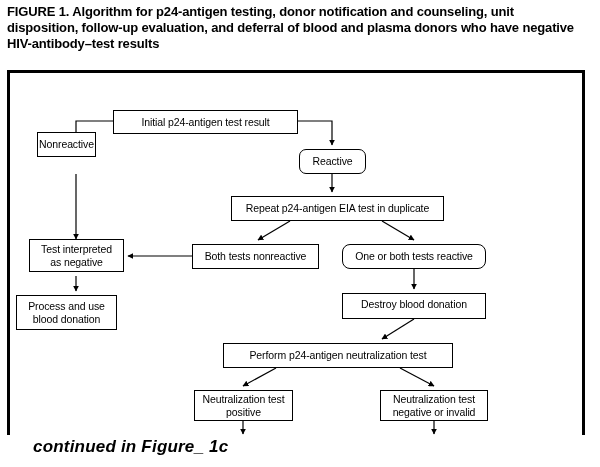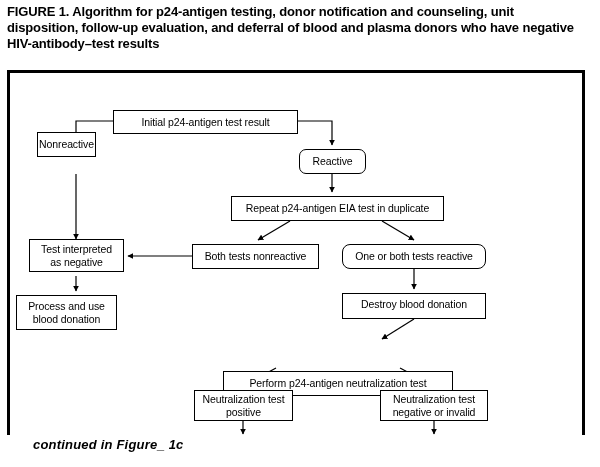--- a/index.html
+++ b/index.html
@@ -60,21 +60,21 @@
     font-size: 10.5px;
     line-height: 12.5px;
     letter-spacing: -0.1px;
     padding: 8px 4px;
   }
 
   #footer-note {
     position: absolute;
     left: 33px;
     top: 437px;
-    font-size: 13px;
+    font-size: 17px;
     font-weight: bold;
     font-style: italic;
     letter-spacing: 0.2px;
   }
 </style>
 </head>
 <body>
 
 <div id="figure-title">FIGURE 1. Algorithm for p24-antigen testing, donor notification and counseling, unit disposition, follow-up evaluation, and deferral of blood and plasma donors who have negative HIV-antibody–test results</div>
 
@@ -133,21 +133,21 @@
 </div>
 
 <div class="node" style="left:16px; top:295px; width:101px; height:35px;">
   <span class="multiline">Process and use<br>blood donation</span>
 </div>
 
 <div class="node" style="left:342px; top:293px; width:144px; height:26px;align-items:flex-end;">
   <span>Destroy blood donation</span>
 </div>
 
-<div class="node" style="left:223px; top:343px; width:230px; height:25px;margin-top:28px;">
+<div class="node" style="left:223px; top:343px; width:230px; height:25px;">
   <span>Perform p24-antigen neutralization test</span>
 </div>
 
 <div class="node" style="left:194px; top:390px; width:99px; height:31px;">
   <span class="multiline">Neutralization test<br>positive</span>
 </div>
 
 <div class="node" style="left:380px; top:390px; width:108px; height:31px;">
   <span class="multiline">Neutralization test<br>negative or invalid</span>
 </div>

